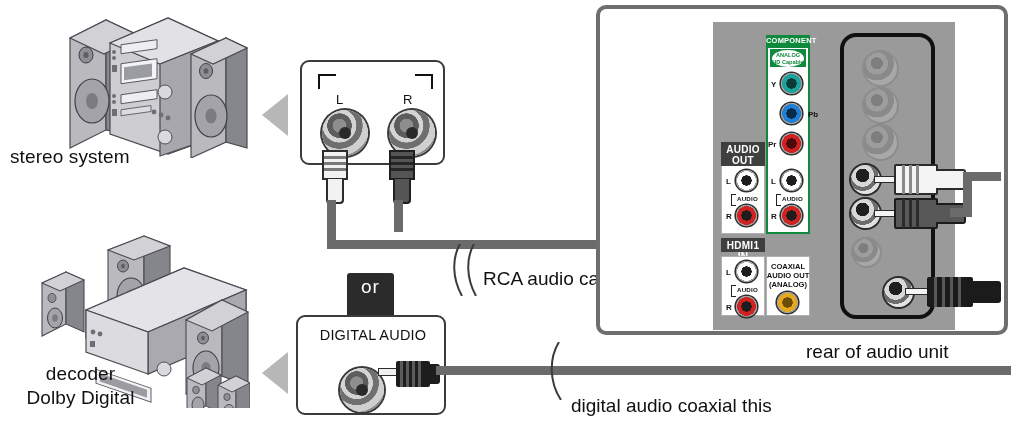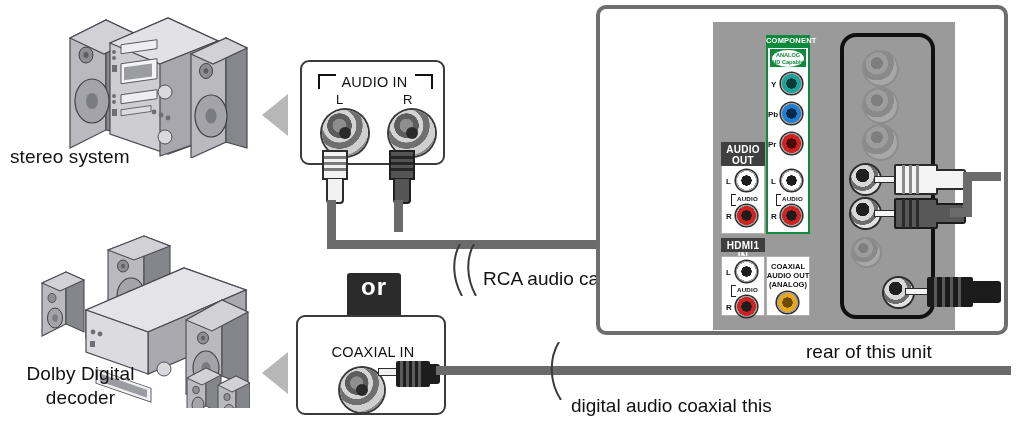--- a/index.html
+++ b/index.html
@@ -18,21 +18,21 @@
   
   .jack{border-radius:50%;background:
      radial-gradient(circle at 38% 34%, #8e8e8e 0 16%, #5d5d5d 17% 29%,
      #d3d3d3 30% 40%, #6f6f6f 41% 55%, #cfcfcf 56% 72%, #8a8a8a 73% 86%, #5a5a5a 87% 100%);
      box-shadow:0 0 0 2px #3a3a3a;}
   .jack-hole{position:absolute;border-radius:50%;background:#2a2a2a;}
   
   .tri{width:0;height:0;border-top:21px solid transparent;border-bottom:21px solid transparent;
        border-right:26px solid #b7b7b7;}
   
-  .orbadge{background:#2b2b2b;color:#fff;font-size:24px;font-weight:bold;
+  .orbadge{background:#2b2b2b;color:#fff;font-size:19px;font-weight:normal;
            padding:3px 14px 23px;border-radius:3px;letter-spacing:1px;line-height:22px;}
   
   .caption{font-size:19px;color:#111;}
   
   .cable{background:#6b6b6b;position:absolute;}
   
   #rear-unit-frame{border:4px solid #6e6e6e;border-radius:10px;box-sizing:border-box;background:#fff;}
   .greybody{background:#9a9a9a;}
   .blockrow{background:#3f3f3f;color:#fff;font-size:10px;font-weight:bold;text-align:center;
             letter-spacing:.3px;line-height:11px;}
@@ -149,29 +149,28 @@
     <ellipse cx="182" cy="162" rx="3.4" ry="3.8" fill="#8e8e95" stroke="#3f3f45" stroke-width=".7"></ellipse>
     <ellipse cx="184" cy="177" rx="6" ry="8" fill="#a3a3a9" stroke="#3f3f45" stroke-width=".9"></ellipse>
     <polygon points="204,157 222,148 222,184 204,193" fill="#b9b9be" stroke="#4a4a50" stroke-width="1"></polygon>
     <polygon points="222,148 236,155 236,190 222,184" fill="#85858c" stroke="#4a4a50" stroke-width="1"></polygon>
     <polygon points="204,157 222,148 236,155 218,164" fill="#d2d2d6" stroke="#4a4a50" stroke-width="1"></polygon>
     <ellipse cx="213" cy="169" rx="3.2" ry="3.6" fill="#8e8e95" stroke="#3f3f45" stroke-width=".7"></ellipse>
     <ellipse cx="215" cy="184" rx="5.6" ry="7.5" fill="#a3a3a9" stroke="#3f3f45" stroke-width=".9"></ellipse>
   </svg>
 </div>
 <div class="abs devlabel" style="left:8px;top:362px;width:145px;text-align:center;">
+  <div>decoder</div>
   <div>Dolby Digital</div>
-  <div>decoder</div>
 </div>
 
 <div class="abs tri" style="left:262px;top:94px;"></div>
 <div class="abs tri" style="left:262px;top:352px;"></div>
 
 <div class="abs panel" style="left:300px;top:60px;width:145px;height:105px;">
-  <div class="abs panel-title" style="left:0;top:12px;width:145px;">AUDIO IN</div>
   <div class="abs bracket l" style="left:16px;top:12px;"></div>
   <div class="abs bracket r" style="left:113px;top:12px;"></div>
   <div class="abs lr" style="left:34px;top:30px;">L</div>
   <div class="abs lr" style="left:101px;top:30px;">R</div>
   <div class="abs jack" style="left:20px;top:48px;width:46px;height:46px;">
     <div class="jack-hole" style="left:17px;top:17px;width:12px;height:12px;"></div>
   </div>
   <div class="abs jack" style="left:87px;top:48px;width:46px;height:46px;">
     <div class="jack-hole" style="left:17px;top:17px;width:12px;height:12px;"></div>
   </div>
@@ -204,21 +203,21 @@
   <svg width="36" height="52" viewBox="0 0 36 52">
     <path d="M10,0 C2,14 2,34 12,52" stroke="#3b3b3b" stroke-width="2" fill="none"></path>
     <path d="M24,0 C16,14 16,34 26,52" stroke="#3b3b3b" stroke-width="2" fill="none"></path>
   </svg>
 </div>
 <div class="abs caption" style="left:483px;top:268px;">RCA audio cable</div>
 
 <div class="abs orbadge" style="left:347px;top:273px;">or</div>
 
 <div class="abs panel" style="left:296px;top:315px;width:150px;height:100px;">
-  <div class="abs panel-title" style="left:0;top:27px;width:150px;">COAXIAL  IN</div>
+  <div class="abs panel-title" style="left:0;top:10px;width:150px;">DIGITAL AUDIO</div>
   <div class="abs jack" style="left:42px;top:51px;width:44px;height:44px;">
     <div class="jack-hole" style="left:16px;top:16px;width:12px;height:12px;"></div>
   </div>
 </div>
 
 <div class="abs" style="left:378px;top:361px;width:62px;height:26px;">
   <div class="abs" style="left:0;top:7px;width:22px;height:8px;background:#f0f0f0;border:1.5px solid #2c2c2c;box-sizing:border-box;"></div>
   <div class="abs" style="left:18px;top:0;width:34px;height:26px;background:#1d1d1d;border-radius:2px;"></div>
   <div class="abs" style="left:22px;top:0;width:2.5px;height:26px;background:#5b5b5b;"></div>
   <div class="abs" style="left:28px;top:0;width:2.5px;height:26px;background:#5b5b5b;"></div>
@@ -252,21 +251,21 @@
 <div class="abs compbox" style="left:766px;top:35px;width:44px;height:199px;"></div>
 <div class="abs compheader" style="left:766px;top:35px;width:44px;height:12px;">COMPONENT</div>
 <div class="abs" style="left:770px;top:49px;width:36px;height:18px;background:#0f8a3c;">
   <div class="compoval" style="margin:1px 2px;width:32px;">
     <div>ANALOG</div>
     <div>HD Capable</div>
   </div>
 </div>
 <div class="abs jlbl" style="left:771px;top:80px;">Y</div>
 <div class="abs cjack" style="left:781px;top:73px;width:21px;height:21px;background:radial-gradient(circle,#0c3a36 0 34%,#1aa39a 35% 62%,#9a9a9a 63% 100%);"></div>
-<div class="abs jlbl" style="left:768px;top:110px;text-align:right;">Pb</div>
+<div class="abs jlbl" style="left:808px;top:110px;text-align:right;">Pb</div>
 <div class="abs cjack" style="left:781px;top:103px;width:21px;height:21px;background:radial-gradient(circle,#0b2a4a 0 34%,#1f7fd4 35% 62%,#9a9a9a 63% 100%);"></div>
 <div class="abs jlbl" style="left:768px;top:140px;">Pr</div>
 <div class="abs cjack" style="left:781px;top:133px;width:21px;height:21px;background:radial-gradient(circle,#4a0b0b 0 34%,#d21f1f 35% 62%,#9a9a9a 63% 100%);"></div>
 <div class="abs jlbl" style="left:771px;top:177px;">L</div>
 <div class="abs cjack" style="left:781px;top:170px;width:21px;height:21px;background:radial-gradient(circle,#1d1d1d 0 34%,#ffffff 35% 62%,#9a9a9a 63% 100%);"></div>
 <div class="abs audbrk" style="left:776px;top:194px;height:12px;"></div>
 <div class="abs audtxt" style="left:782px;top:195px;">AUDIO</div>
 <div class="abs jlbl" style="left:771px;top:212px;">R</div>
 <div class="abs cjack" style="left:781px;top:205px;width:21px;height:21px;background:radial-gradient(circle,#1d1d1d 0 34%,#d12222 35% 62%,#9a9a9a 63% 100%);"></div>
 
@@ -321,13 +320,13 @@
 <div class="abs" style="left:905px;top:277px;width:96px;height:30px;">
   <div class="abs" style="left:0;top:11px;width:26px;height:7px;background:#f4f4f4;border:1.5px solid #2b2b2b;box-sizing:border-box;"></div>
   <div class="abs" style="left:22px;top:0;width:46px;height:30px;background:#1b1b1b;border-radius:2px;"></div>
   <div class="abs" style="left:29px;top:0;width:3px;height:30px;background:#585858;"></div>
   <div class="abs" style="left:37px;top:0;width:3px;height:30px;background:#585858;"></div>
   <div class="abs" style="left:45px;top:0;width:3px;height:30px;background:#585858;"></div>
   <div class="abs" style="left:53px;top:0;width:3px;height:30px;background:#585858;"></div>
   <div class="abs" style="left:66px;top:4px;width:30px;height:22px;background:#1b1b1b;border-radius:0 3px 3px 0;"></div>
 </div>
 
-<div class="abs caption" style="left:806px;top:341px;">rear of this unit</div>
+<div class="abs caption" style="left:806px;top:341px;">rear of audio unit</div>
 
 </body></html>

